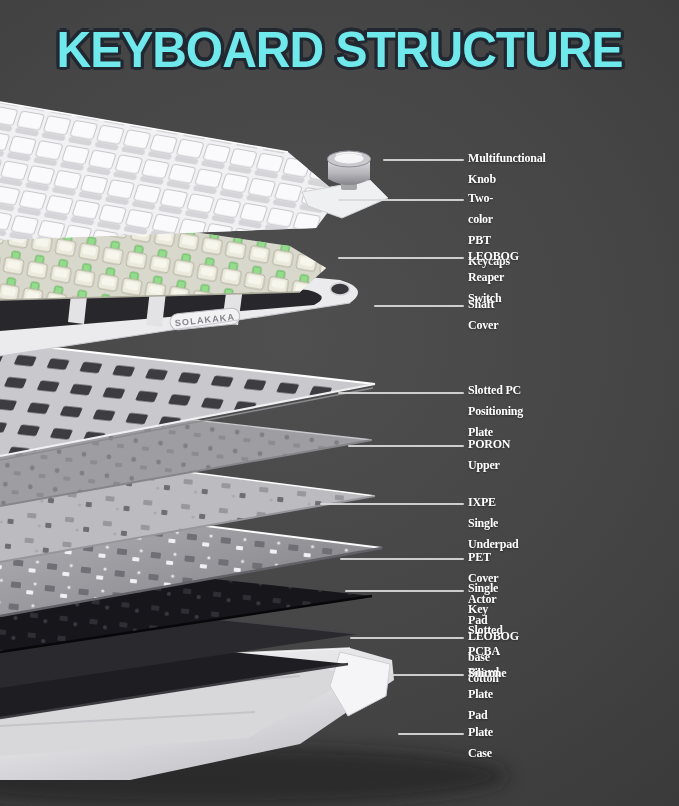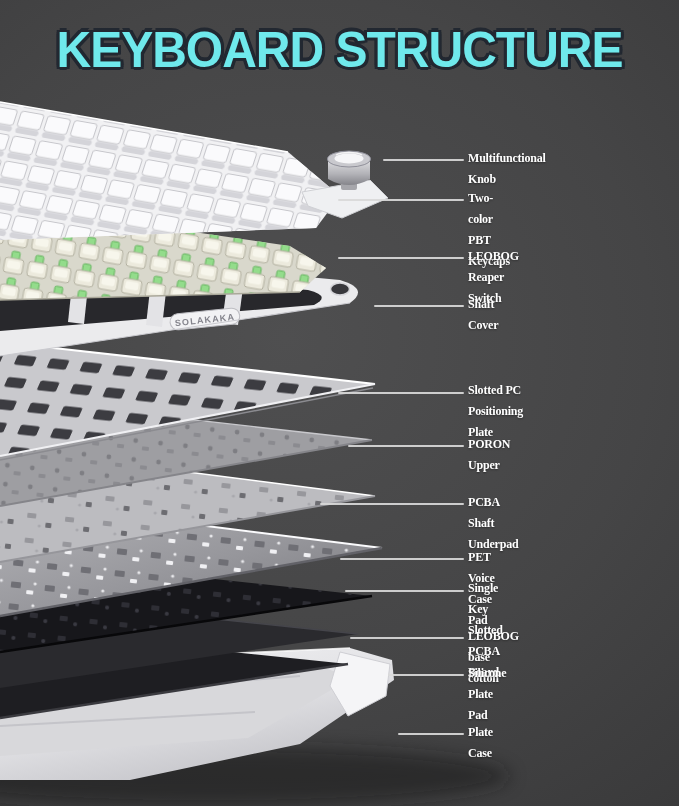--- a/index.html
+++ b/index.html
@@ -200,25 +200,25 @@
     <div class="connector" style="left:338px;top:392px;width:126px"></div>
     <div class="plabel" style="top:380px">Slotted PC
 Positioning Plate</div>
   </div>
   <div class="part">
     <div class="connector" style="left:348px;top:445px;width:116px"></div>
     <div class="plabel" style="top:434px">PORON Upper</div>
   </div>
   <div class="part">
     <div class="connector" style="left:320px;top:503px;width:144px"></div>
-    <div class="plabel" style="top:492px">PCBA Shaft Underpad</div>
+    <div class="plabel" style="top:492px">IXPE Single Underpad</div>
   </div>
   <div class="part">
     <div class="connector" style="left:340px;top:558px;width:124px"></div>
-    <div class="plabel" style="top:547px">PET Voice Case Pad</div>
+    <div class="plabel" style="top:547px">PET Cover Actor Pad</div>
   </div>
   <div class="part">
     <div class="connector" style="left:345px;top:590px;width:119px"></div>
     <div class="plabel" style="top:578px">Single Key Slotted
 PCBA Board</div>
   </div>
   <div class="part">
     <div class="connector" style="left:350px;top:637px;width:114px"></div>
     <div class="plabel" style="top:626px">LEOBOG base cotton</div>
   </div>

